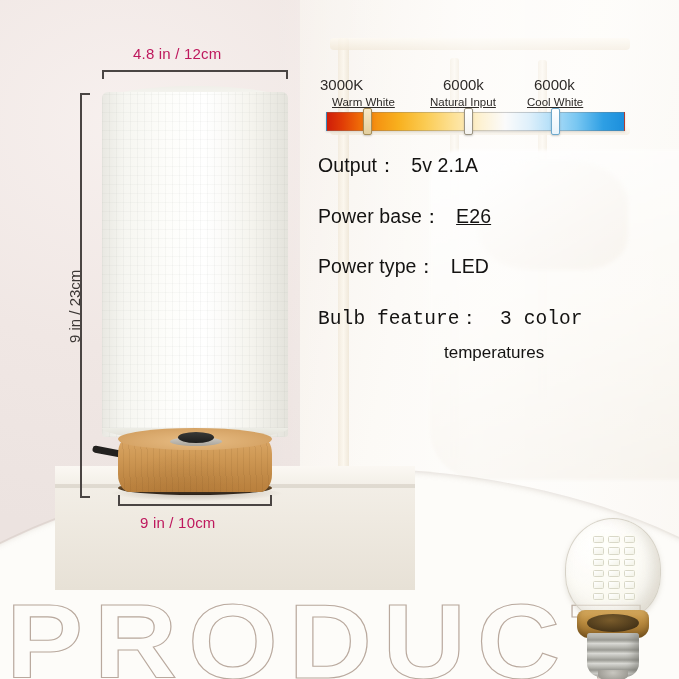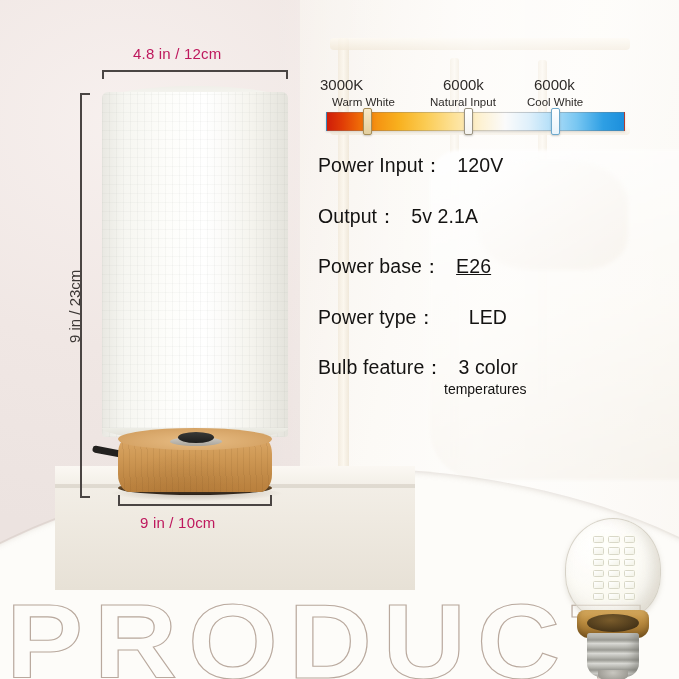--- a/index.html
+++ b/index.html
@@ -170,32 +170,33 @@
     background:linear-gradient(180deg,#ffffff,#e9f4fb);
     border-color:#6ea9cc;
   }
   .k-title{
     position:absolute; font-size:15px; color:#2e2b29; white-space:nowrap;
     text-align:center;
   }
   .k-sub{
     position:absolute; font-size:11.5px; color:#2e2b29; white-space:nowrap;
     text-align:center;
+    text-decoration:underline;
   }
 
   
   .specs{ position:absolute; left:318px; top:152px; width:350px; }
   .spec-row{
     font-size:19.5px; color:#141312; letter-spacing:.1px;
     margin-bottom:23.5px; white-space:nowrap;
   }
   .spec-key{ }
   .spec-val{ }
   .spec-cont{
-    font-size:14px; color:#141312; padding-left:126px; margin-top:-16px;
+    font-size:17px; color:#141312; padding-left:126px; margin-top:-16px;
   }
 
   
   .product-word{
     position:absolute; left:6px; top:588px;
     font-size:98px; font-weight:bold;
     letter-spacing:9px;
     color:transparent;
     -webkit-text-stroke:1px #b9a99e;
     font-family:"Liberation Sans", sans-serif;
@@ -315,36 +316,32 @@
   <div class="k-title" style="left:534px; top:76px;">6000k</div>
   <div class="k-sub" style="left:527px; top:96px;">Cool White</div>
 
   <div class="kelvin-bar"></div>
   <div class="k-marker warm" style="left:363px;"></div>
   <div class="k-marker" style="left:464px;"></div>
   <div class="k-marker cool" style="left:551px;"></div>
 
   <div class="specs">
     <div class="spec-row">
-      <span class="spec-key">Power Input：</span>
-      <span class="spec-val" style="margin-left:9px;">120V</span>
-    </div>
-    <div class="spec-row">
       <span class="spec-key">Output：</span>
       <span class="spec-val" style="margin-left:9px;">5v 2.1A</span>
     </div>
     <div class="spec-row">
       <span class="spec-key">Power base：</span>
       <span class="spec-val" style="margin-left:9px;text-decoration:underline;">E26</span>
     </div>
     <div class="spec-row">
       <span class="spec-key">Power type：</span>
-      <span class="spec-val" style="margin-left:27px;">LED</span>
-    </div>
-    <div class="spec-row" style="margin-bottom:0;">
+      <span class="spec-val" style="margin-left:9px;">LED</span>
+    </div>
+    <div class="spec-row" style="margin-bottom:12px;font-family:Liberation Mono, monospace;">
       <span class="spec-key">Bulb feature：</span>
       <span class="spec-val" style="margin-left:9px;">3 color</span>
     </div>
     <div class="spec-cont" style="margin-top:0;">temperatures</div>
   </div>
 
   <div class="product-word">PRODUCT</div>
 
   <div class="bulb">
     <div class="bulb-glass">

